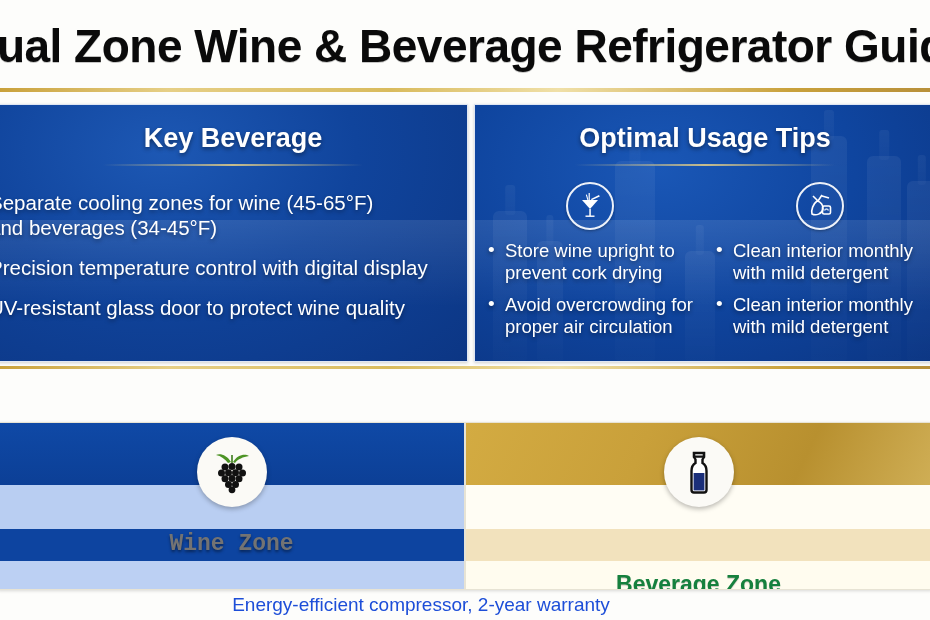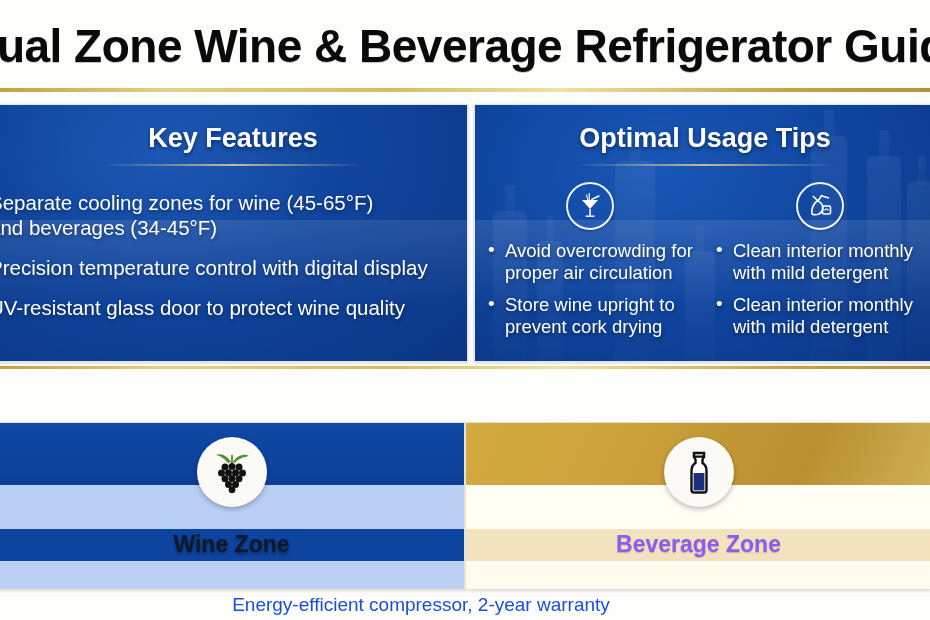--- a/index.html
+++ b/index.html
@@ -202,22 +202,22 @@
     z-index: 5;
   }
   .zone-name {
     position: absolute;
     left: 0; right: 0; top: 108px;
     text-align: center;
     font-size: 23px;
     font-weight: bold;
     z-index: 6;
   }
-  .zone-card.wine .zone-name { color: #0f172a; text-shadow: 0 2px 3px rgba(0,0,0,0.45); }
-  .zone-card.bev  .zone-name { color: #8b5cf6; text-shadow: 0 1px 1px rgba(0,0,0,0.22); }
+  .zone-card.wine .zone-name { color: #737373; text-shadow: 0 2px 3px rgba(0,0,0,0.45); font-family: Liberation Mono, monospace; }
+  .zone-card.bev  .zone-name { color: #15803d; text-shadow: 0 1px 1px rgba(0,0,0,0.22); margin-top: 40px; }
 
   .zone-desc {
     position: absolute;
     left: 0; right: 0; top: 142px;
     text-align: center;
     font-size: 17px;
     z-index: 6;
   }
   .zone-card.wine .zone-desc { color: #12306e; }
   .zone-card.bev  .zone-desc { color: #1a1a1a; }
@@ -237,21 +237,21 @@
 
   <div class="title-wrap">
     <div class="main-title">Dual Zone Wine &amp; Beverage Refrigerator Guide</div>
   </div>
 
   <div class="gold-rule top"></div>
 
   <div class="panel left">
     <div class="haze"></div>
 
-    <div class="panel-head">Key Features</div>
+    <div class="panel-head">Key Beverage</div>
     <div class="head-underline"></div>
 
     <div class="feature-list">
       <div class="feature-item">Separate cooling zones for wine (45-65°F)
 and beverages (34-45°F)</div>
       <div class="feature-item">Precision temperature control with digital display</div>
       <div class="feature-item">UV-resistant glass door to protect wine quality</div>
     </div>
   </div>
 
@@ -277,24 +277,24 @@
           <svg width="30" height="30" viewBox="0 0 30 30">
             <path d="M7 9 L23 9 L15 18 Z" fill="#ffffff"></path>
             <rect x="14.3" y="18" width="1.5" height="7" fill="#ffffff"></rect>
             <rect x="10.5" y="24.5" width="9" height="1.4" fill="#ffffff"></rect>
             <rect x="13.6" y="2" width="1.2" height="7" fill="#ffffff"></rect>
             <path d="M16 8 L24 4 L24.8 5.4 L16.6 9.2 Z" fill="#ffffff"></path>
             <rect x="11.5" y="3.5" width="1.1" height="5.5" fill="#ffffff" transform="rotate(-16 12 6)"></rect>
           </svg>
         </div>
         <div class="tips-ul">
+          <div class="tips-li">Store wine upright to
+prevent cork drying</div>
           <div class="tips-li">Avoid overcrowding for
 proper air circulation</div>
-          <div class="tips-li">Store wine upright to
-prevent cork drying</div>
         </div>
       </div>
 
       <div class="tips-col right-col">
         <div class="icon-circle">
           <svg width="30" height="30" viewBox="0 0 30 30">
             <path d="M12 10 C8 13 6 19 7 23 C11 25 17 23 18 18 C18.5 14 15.5 10.5 12 10 Z" fill="none" stroke="#ffffff" stroke-width="1.6"></path>
             <path d="M13 10 L17 4 M13 10 L8 5" stroke="#ffffff" stroke-width="1.6" fill="none"></path>
             <path d="M17 5 L24 7" stroke="#ffffff" stroke-width="1.6" fill="none"></path>
             <rect x="17.5" y="15" width="8" height="8" rx="1.6" fill="none" stroke="#ffffff" stroke-width="1.6"></rect>

